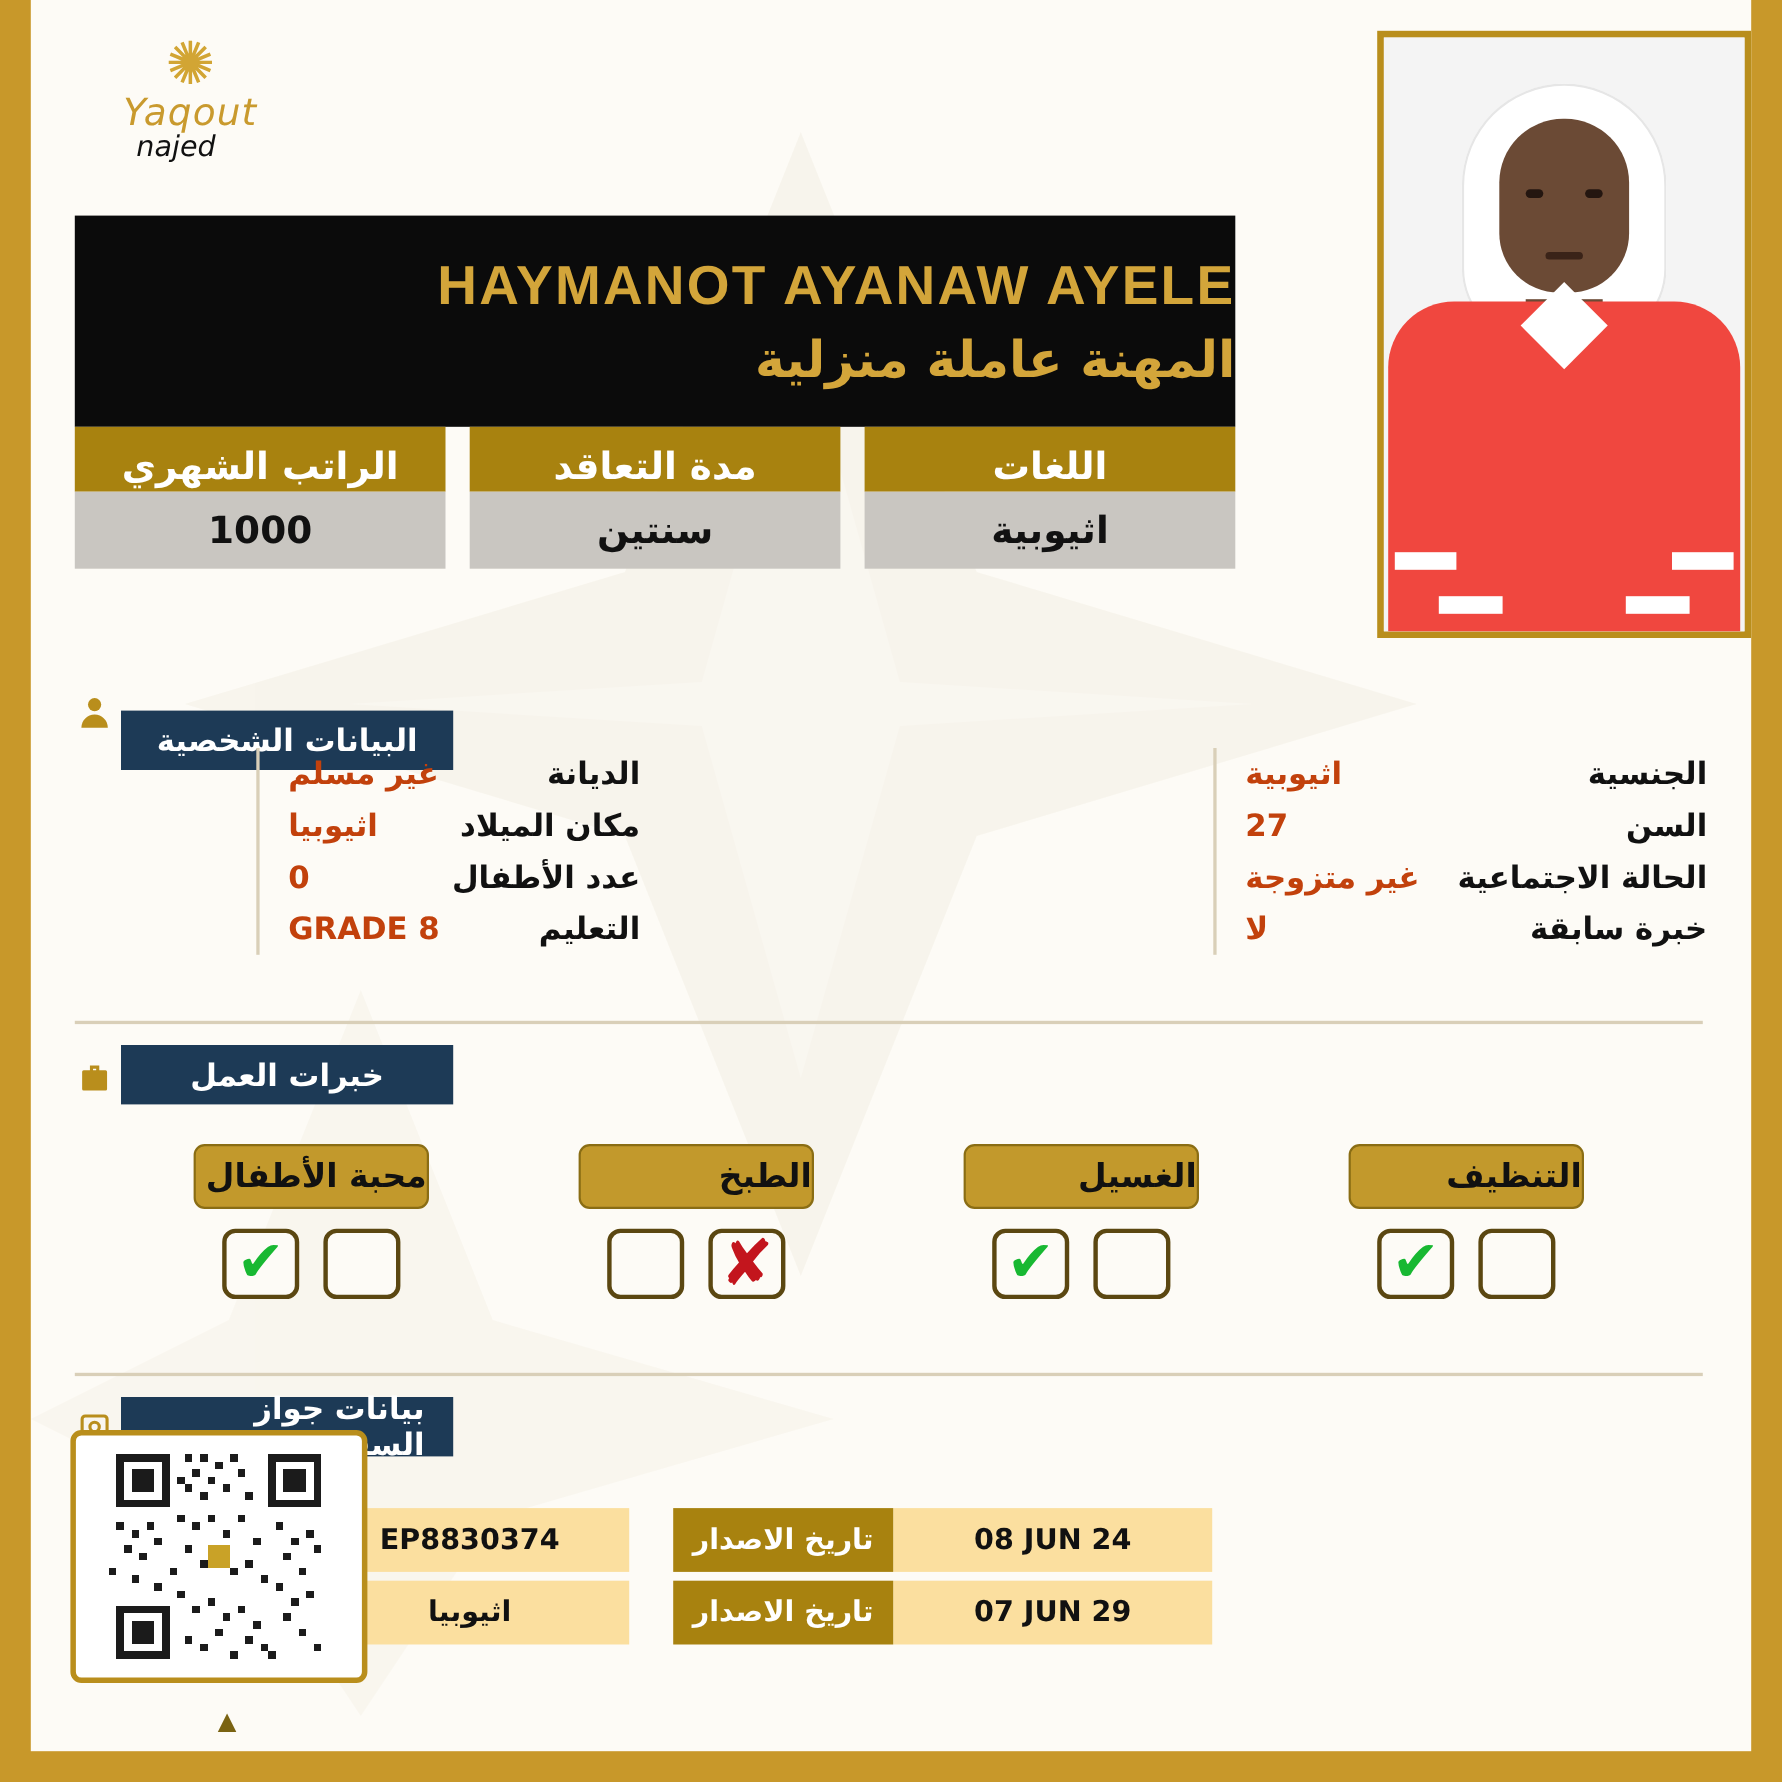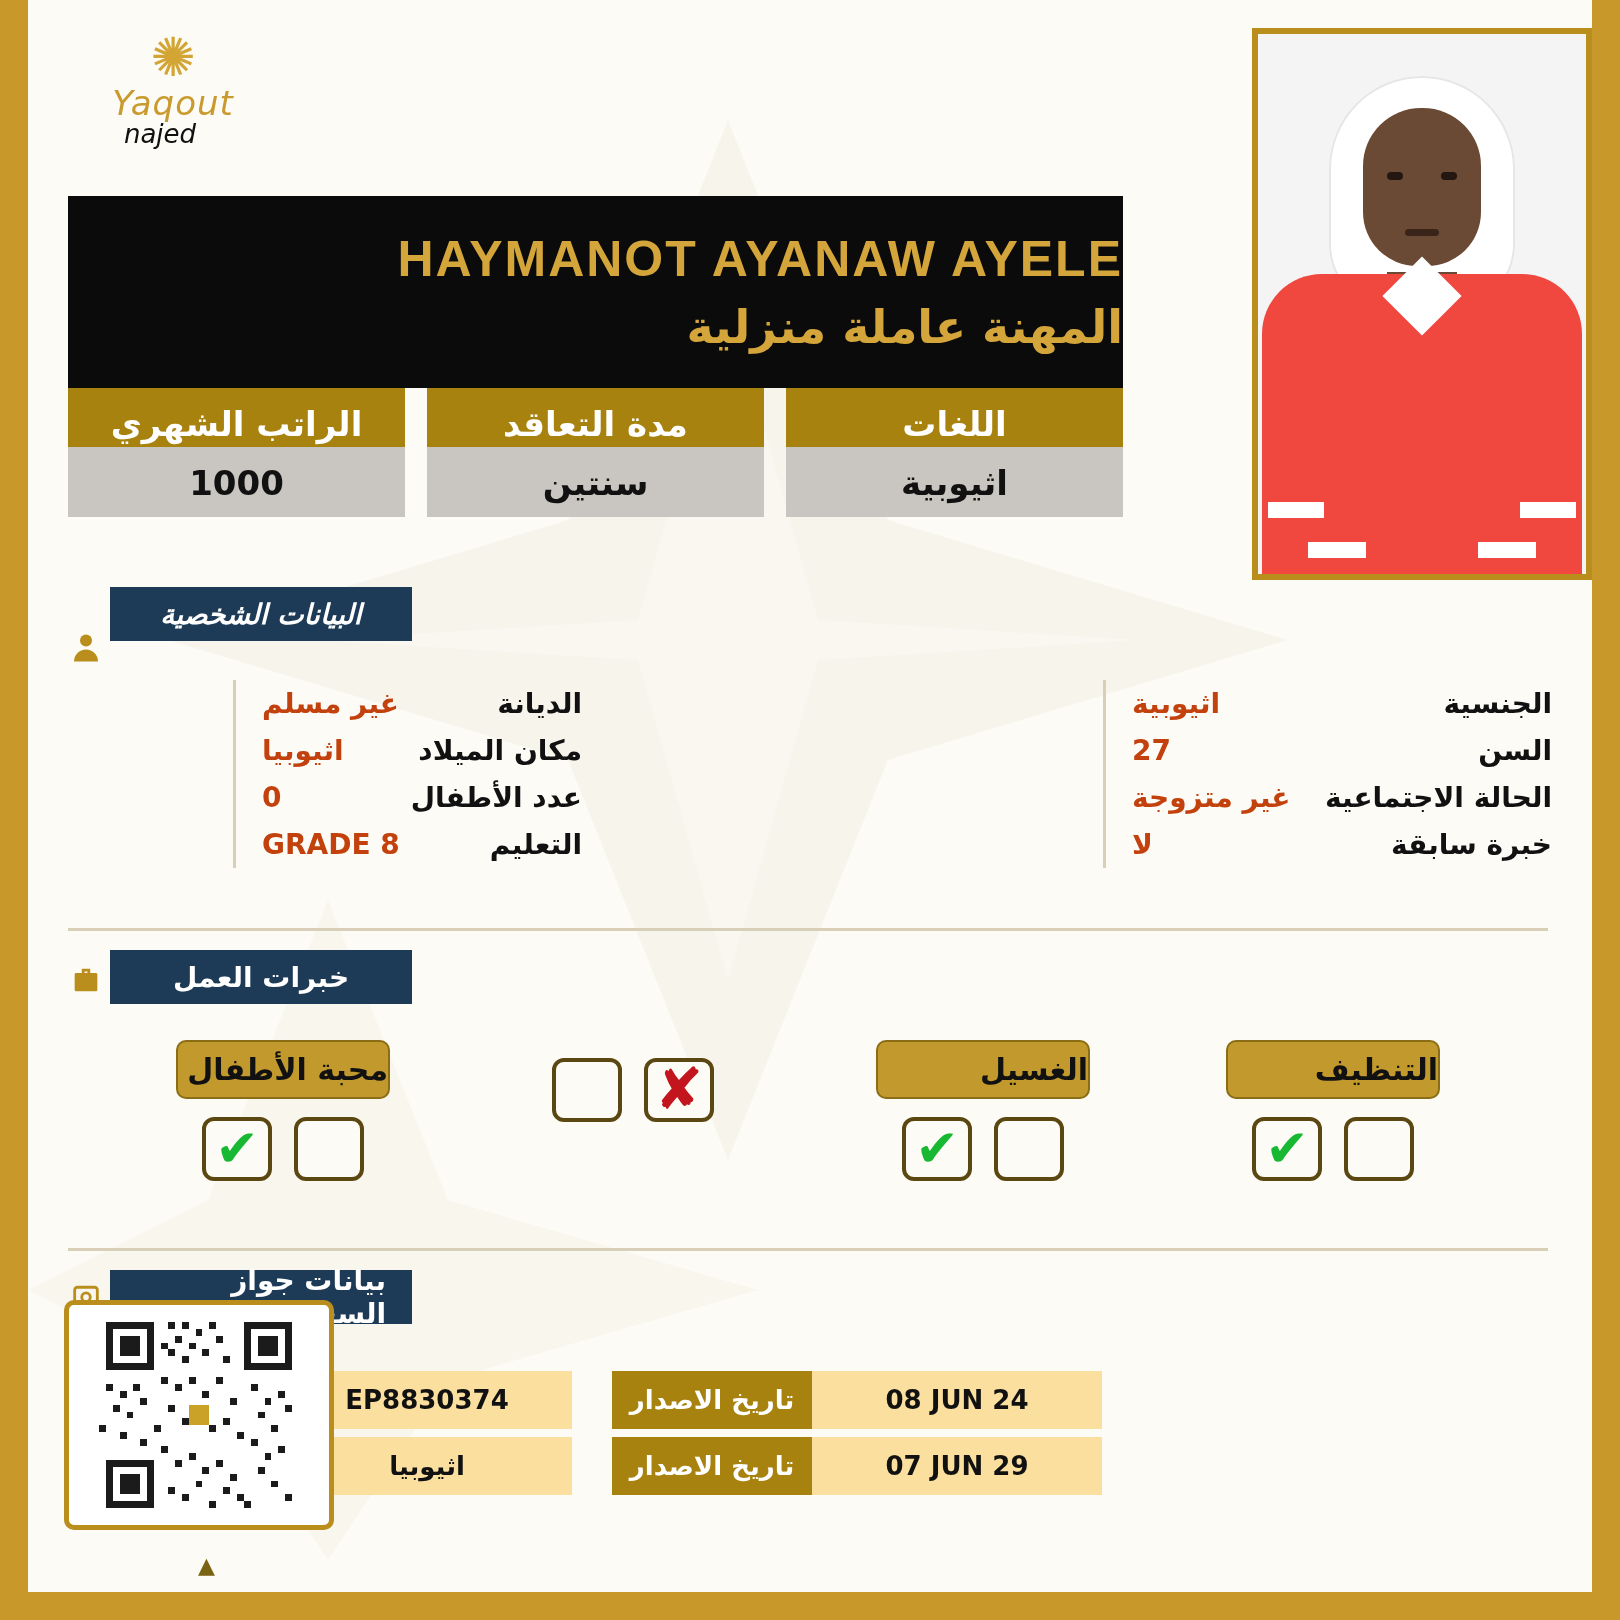--- a/index.html
+++ b/index.html
@@ -418,21 +418,21 @@
         </div>
       </div>
     </div>
 
     <div class="sec-icon" style="right:1484px; top:626px;">
       <svg width="36" height="36" viewBox="0 0 24 24" fill="#b98e1c">
         <circle cx="12" cy="7" r="4"></circle>
         <path d="M4 21c0-4.4 3.6-8 8-8s8 3.6 8 8z"></path>
       </svg>
     </div>
-    <div class="sec-title" style="right:1180px; top:587px; width:250px;font-style:italic;">
+    <div class="sec-title" style="right:1180px; top:646px; width:250px;">
       <span>البيانات الشخصية</span>
     </div>
 
     <div class="personal">
       <div class="prow">
         <div class="lab">الجنسية</div>
         <div class="val">اثيوبية</div>
       </div>
       <div class="prow">
         <div class="lab">السن</div>
@@ -483,20 +483,21 @@
         <div class="chip">محبة الأطفال</div>
         <div class="boxes">
           <div class="cbox">
             <span class="mark tick">✔</span>
           </div>
           <div class="cbox"></div>
         </div>
       </div>
 
       <div class="skill">
+        <div class="chip">الطبخ</div>
         <div class="boxes">
           <div class="cbox"></div>
           <div class="cbox">
             <span class="mark cross">✘</span>
           </div>
         </div>
       </div>
 
       <div class="skill">
         <div class="chip">الغسيل</div>

